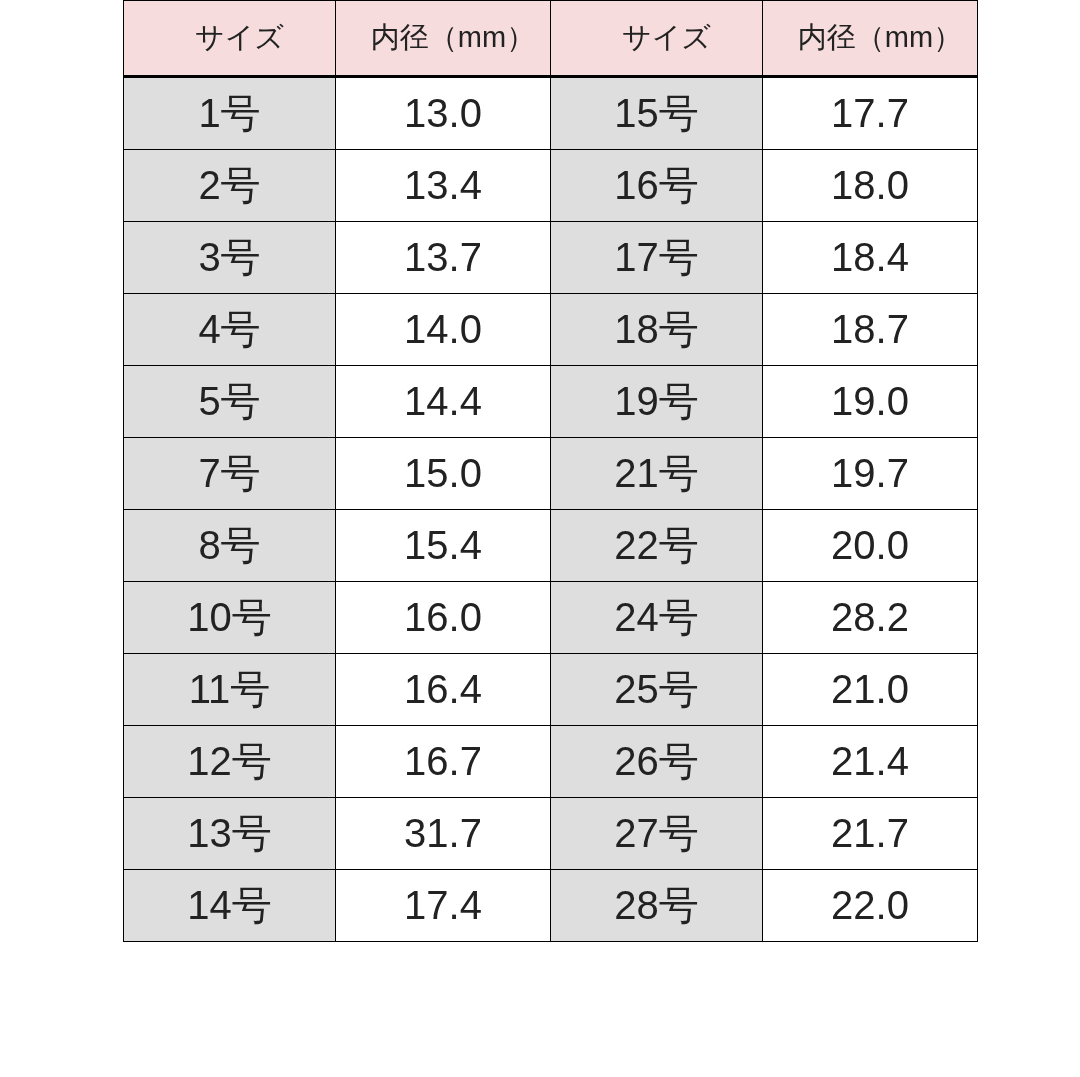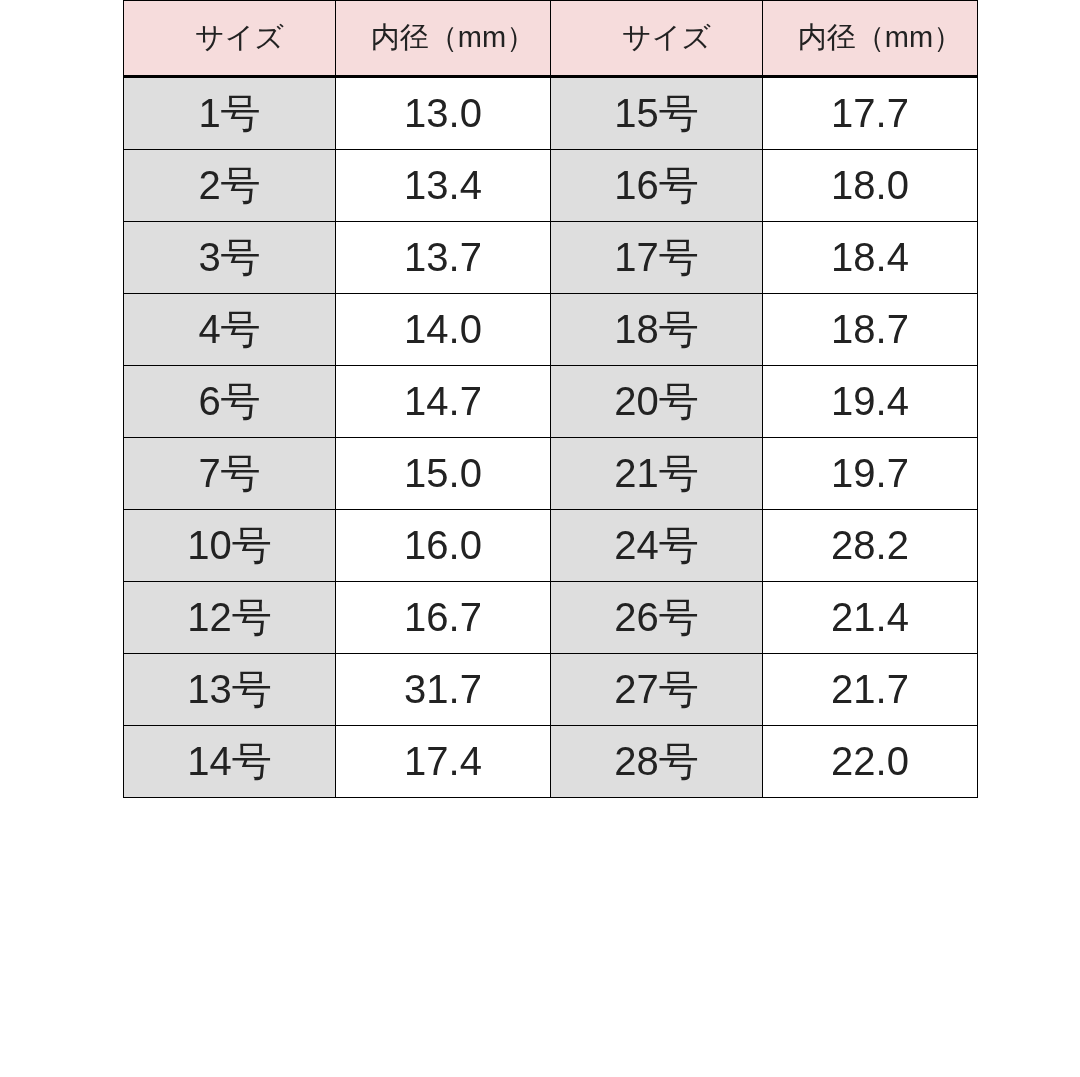--- a/index.html
+++ b/index.html
@@ -98,36 +98,48 @@
           <td class="size-cell">17号</td>
           <td class="diam-cell">18.4</td>
         </tr>
         <tr>
           <td class="size-cell">4号</td>
           <td class="diam-cell">14.0</td>
           <td class="size-cell">18号</td>
           <td class="diam-cell">18.7</td>
         </tr>
         <tr>
-          <td class="size-cell">6号</td>
-          <td class="diam-cell">14.7</td>
-          <td class="size-cell">20号</td>
-          <td class="diam-cell">19.4</td>
+          <td class="size-cell">5号</td>
+          <td class="diam-cell">14.4</td>
+          <td class="size-cell">19号</td>
+          <td class="diam-cell">19.0</td>
         </tr>
         <tr>
           <td class="size-cell">7号</td>
           <td class="diam-cell">15.0</td>
           <td class="size-cell">21号</td>
           <td class="diam-cell">19.7</td>
         </tr>
         <tr>
+          <td class="size-cell">8号</td>
+          <td class="diam-cell">15.4</td>
+          <td class="size-cell">22号</td>
+          <td class="diam-cell">20.0</td>
+        </tr>
+        <tr>
           <td class="size-cell">10号</td>
           <td class="diam-cell">16.0</td>
           <td class="size-cell">24号</td>
           <td class="diam-cell">28.2</td>
+        </tr>
+        <tr>
+          <td class="size-cell">11号</td>
+          <td class="diam-cell">16.4</td>
+          <td class="size-cell">25号</td>
+          <td class="diam-cell">21.0</td>
         </tr>
         <tr>
           <td class="size-cell">12号</td>
           <td class="diam-cell">16.7</td>
           <td class="size-cell">26号</td>
           <td class="diam-cell">21.4</td>
         </tr>
         <tr>
           <td class="size-cell">13号</td>
           <td class="diam-cell">31.7</td>

